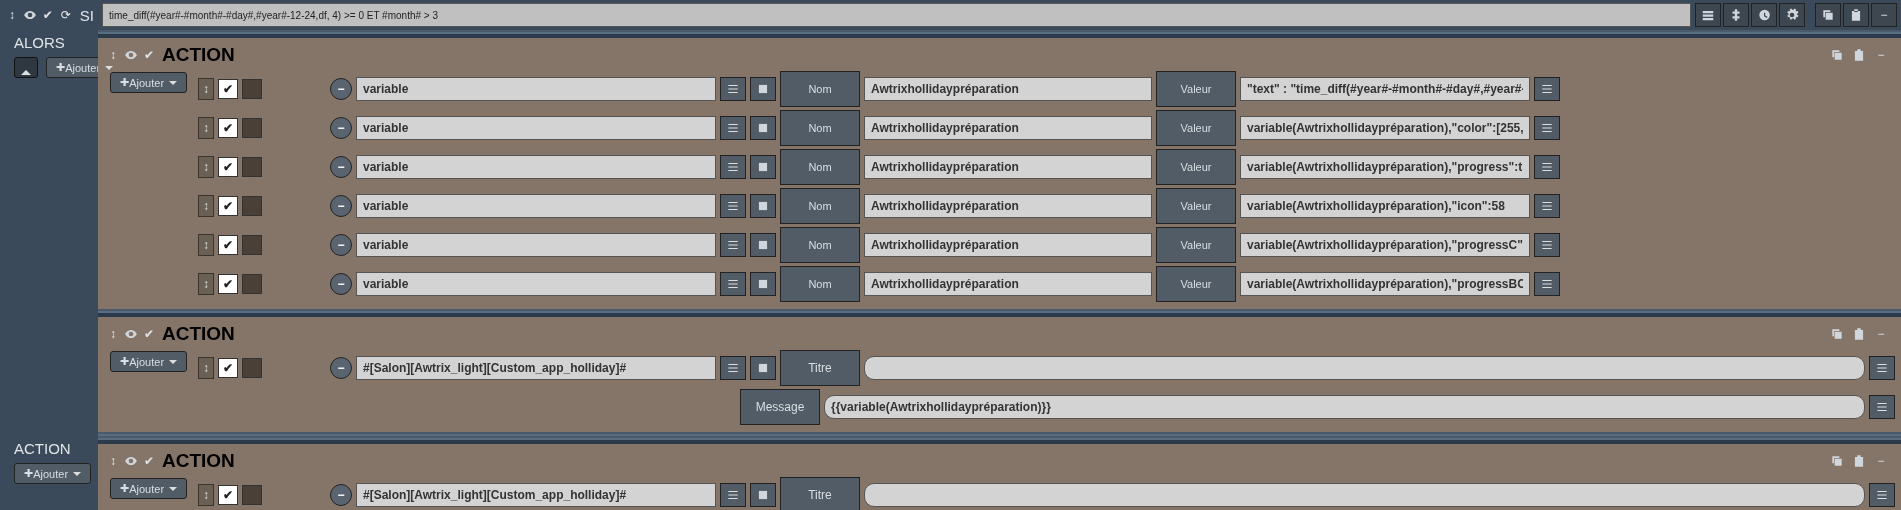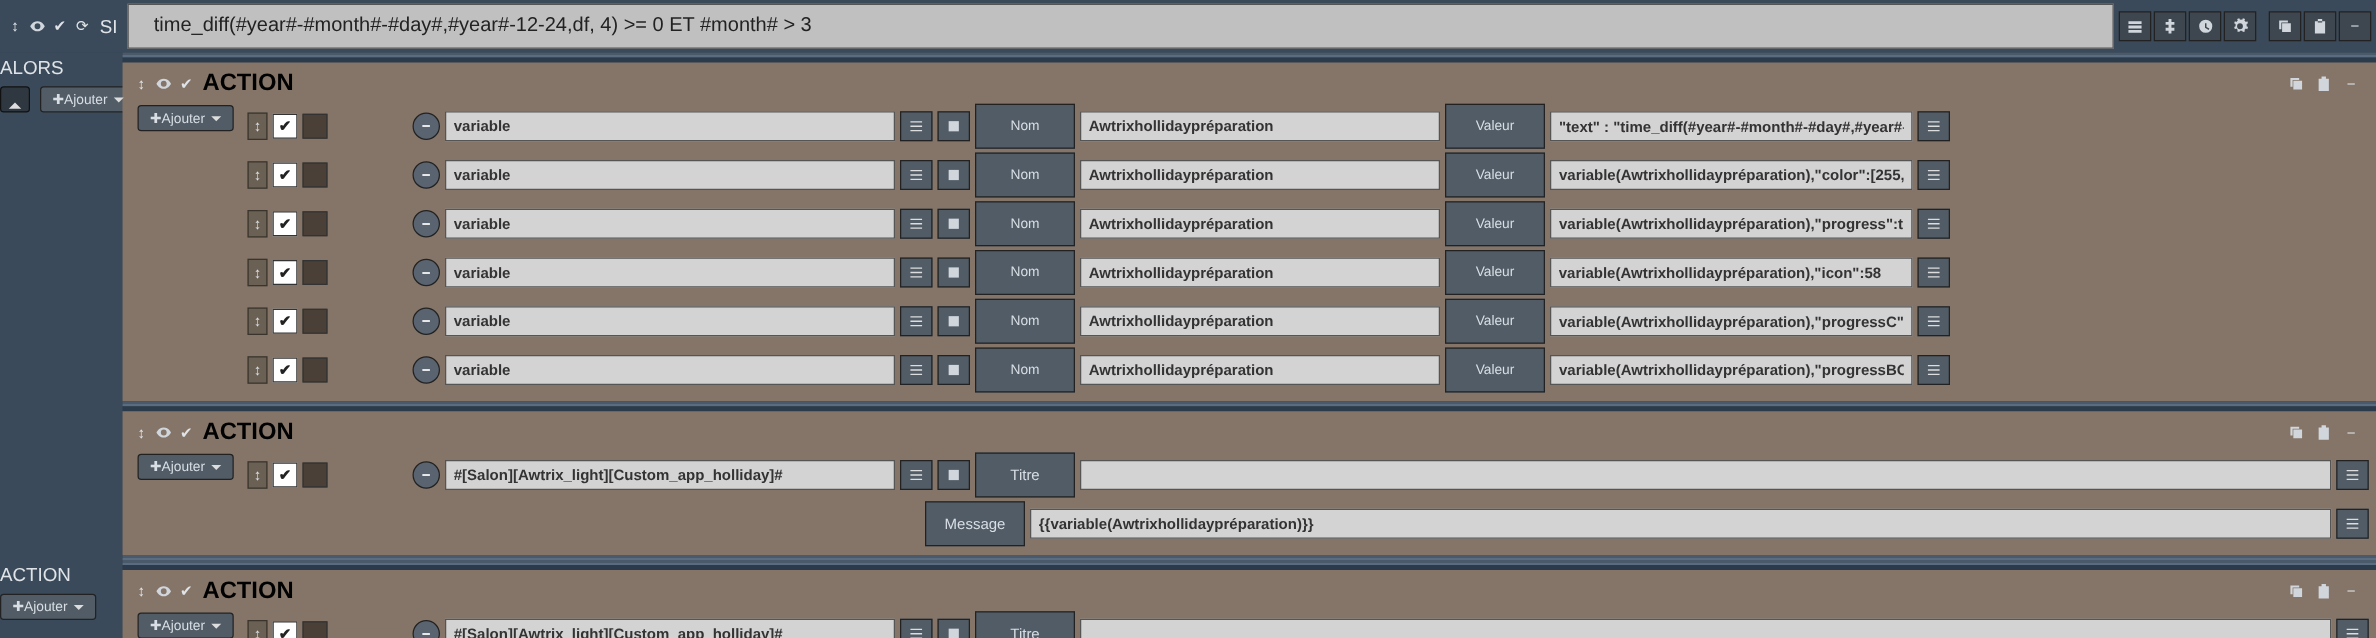--- a/index.html
+++ b/index.html
@@ -12,25 +12,25 @@
     --btn:#515c66;
     --btn-dark:#3e474f;
     --border:#1c242c;
     --txt:#d8dee4;
     --hatch: repeating-linear-gradient(0deg,#5a6d80 0 2px,#4a5a6a 2px 4px);
   }
   *{box-sizing:border-box;font-family:Arial,Helvetica,sans-serif;font-size:12px;color:var(--txt);}
   html,body{margin:0;padding:0;background:var(--bg-dark);width:1901px;}
   body{padding:0;}
   .wrap{display:flex;}
-  .leftcol{width:98px;flex:none;background:var(--bg);padding:4px 0;}
+  .leftcol{width:98px;flex:none;background:var(--bg);padding:4px 14px;}
   .main{flex:1;}
   .big-label{font-size:15px;font-weight:500;color:#e0e4e8;padding-right:10px;}
   .icon-box{width:18px;height:18px;display:inline-flex;align-items:center;justify-content:center;font-size:12px;color:#e0e4e8;}
-  input.express{flex:1;height:36px;background:#c0c0c0;border:1px solid #555;padding:0 20px;color:#222;font-size:16px;}
+  input.express{flex:1;height:24px;background:#c0c0c0;border:1px solid #555;padding:0 6px;color:#222;font-size:10px;}
   .hatch-bar{height:4px;background:var(--hatch);}
   .block{background:var(--brown);margin:4px 0 0 0;padding:4px 0;}
   .block-head{display:flex;align-items:center;padding:2px 6px;}
   .block-head .title{font-size:19px;font-weight:700;color:#000000;margin-left:4px;}
   .ajouter{display:inline-flex;align-items:center;background:var(--btn);border:1px solid #222;border-radius:3px;padding:3px 9px;margin:4px 0 4px 6px;}
   .ajouter span{font-size:11px;}
   .caret::after{content:"";display:inline-block;margin-left:5px;border:4px solid transparent;border-top-color:#ddd;position:relative;top:2px;}
   .collapse-btn{background:#2f3840;border:1px solid #111;border-radius:3px;padding:2px 6px;display:inline-flex;align-items:center;margin-right:4px;}
   .act-body{display:flex;align-items:flex-start;}
   .act-left{width:100px;flex:none;padding:0 6px;}
@@ -43,21 +43,21 @@
   .field{height:24px;background:var(--row-light);border:1px solid #555;padding:0 6px;color:#333;font-weight:bold;}
   .w-var{flex:0 0 360px;} .w-nom{flex:0 0 288px;} .w-val{flex:0 0 290px;}
   .sq-btn{width:26px;height:24px;background:var(--btn);border:1px solid #222;display:flex;align-items:center;justify-content:center;font-size:12px;}
   .label-btn{height:36px;width:80px;background:var(--btn);border:1px solid #222;display:flex;align-items:center;justify-content:center;font-size:11px;}
   .right-icons{margin-left:auto;display:flex;gap:2px;}
   .top-right .sq-btn{background:#3e4750;}
   .brown-right{display:flex;gap:2px;margin-left:auto;padding-right:4px;}
   .brown-right .sq-btn{width:20px;height:20px;background:transparent;border:none;}
   svg{width:14px;height:14px;fill:#d0d6dc;}
   .arrow-down{width:0;height:0;border:5px solid transparent;border-top-color:#ddd;margin-top:4px;}
-  .wide-field{flex:1;}
+  .wide-field{flex:1;border-radius:10px;}
 </style>
 </head>
 <body>
 
 <div class="wrap" style="background:var(--bg);">
   <div class="leftcol" style="display:flex;align-items:center;gap:2px;padding:2px 4px;">
     <span class="icon-box">↕</span>
     <span class="icon-box">
         <svg viewBox="0 0 24 24">
           <path d="M12 5c-7 0-10 7-10 7s3 7 10 7 10-7 10-7-3-7-10-7zm0 11a4 4 0 110-8 4 4 0 010 8z"></path>

